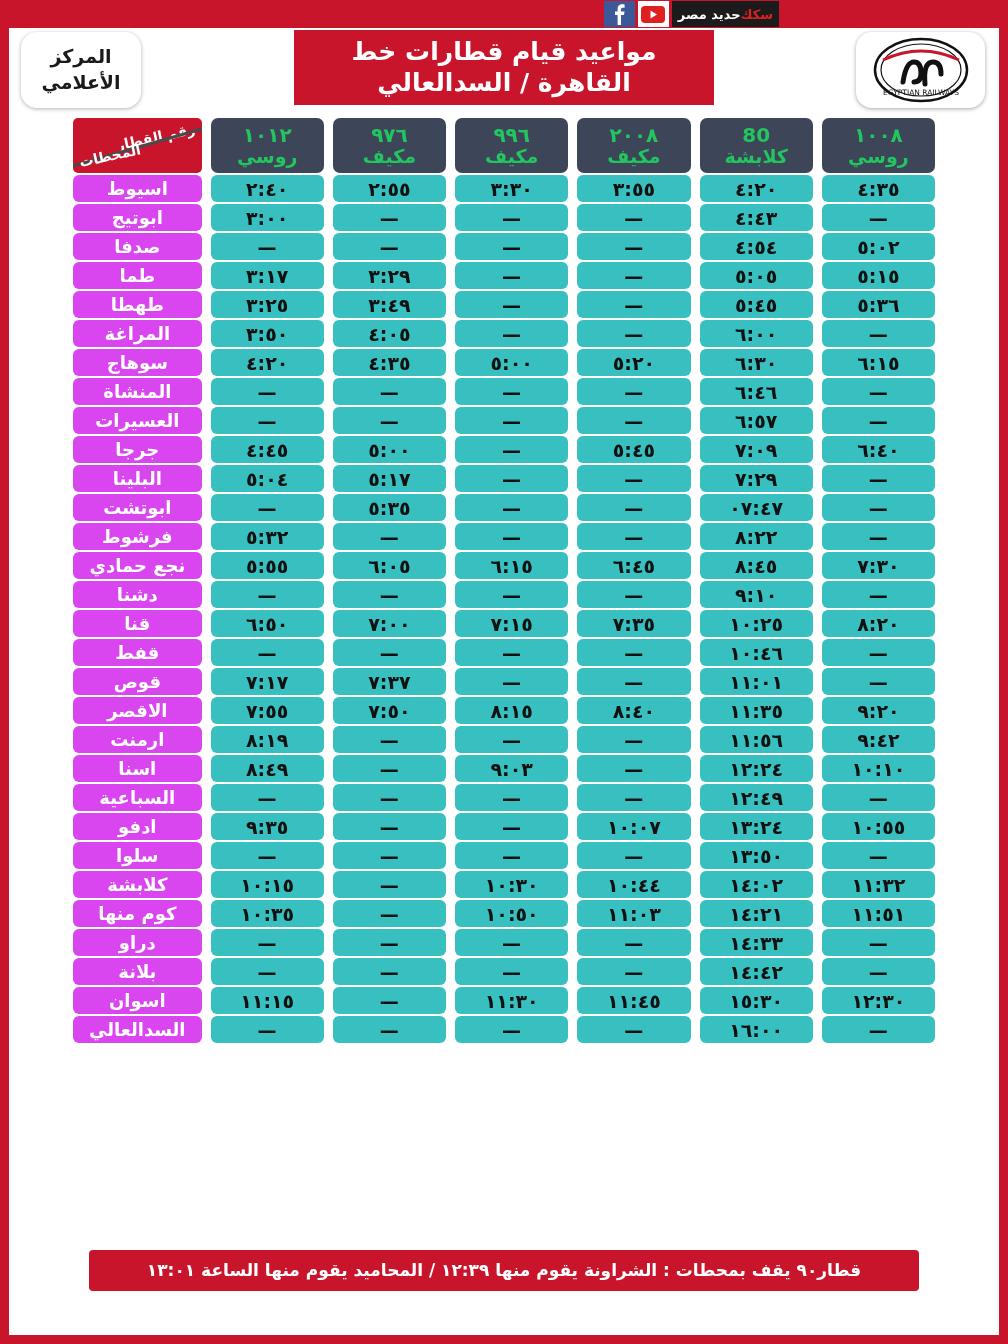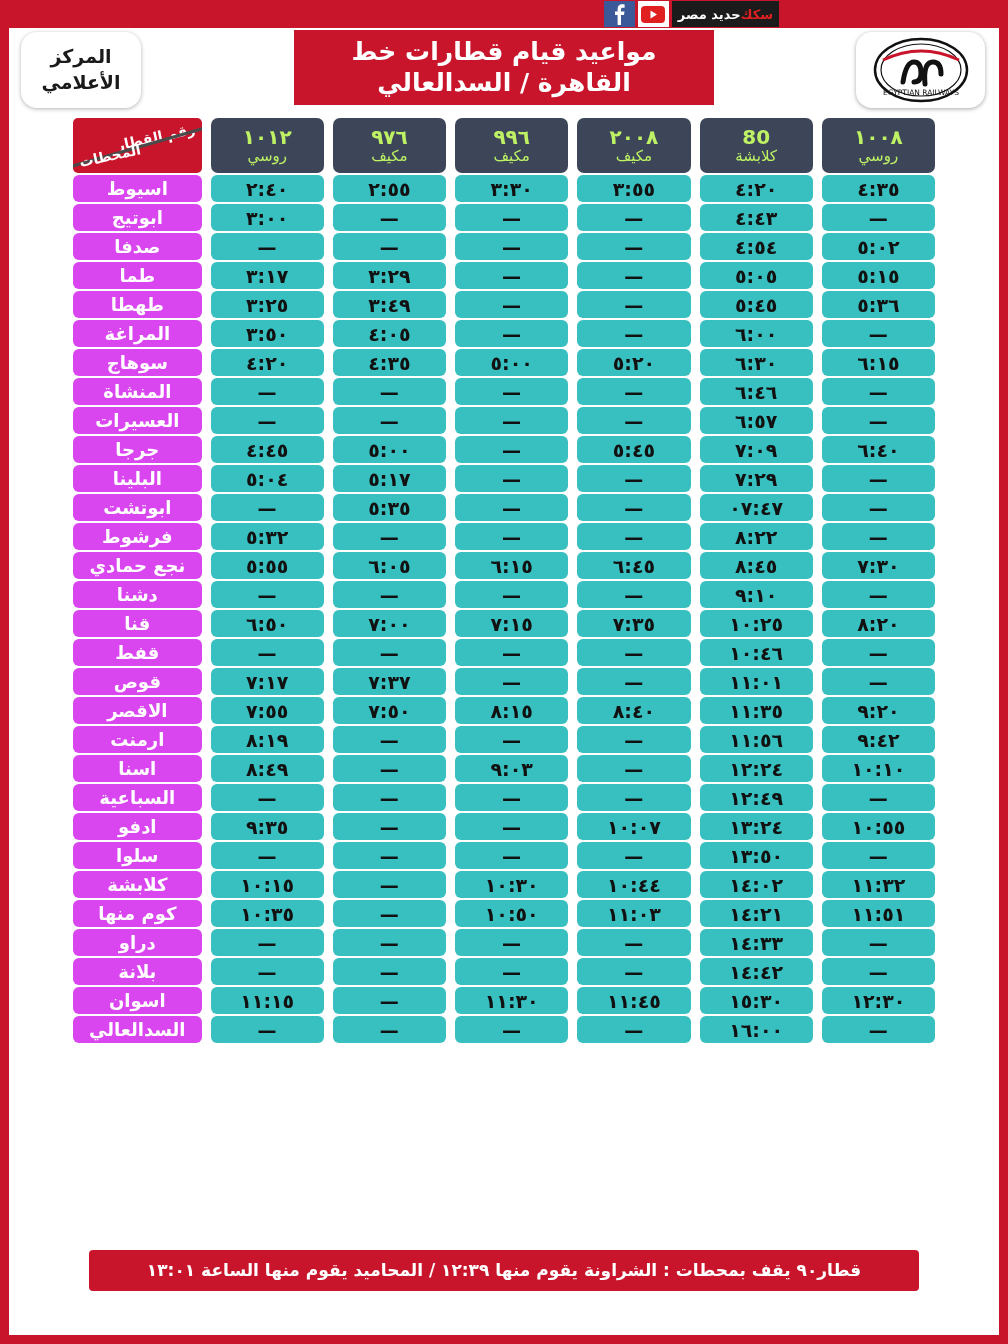--- a/index.html
+++ b/index.html
@@ -71,26 +71,26 @@
   
   .table-area {
     position: absolute; top: 118px; right: 9px; left: 9px;
     display: flex; flex-direction: row; gap: 9px;
     justify-content: flex-start;
     padding: 0 55px;
   }
   .col { display: flex; flex-direction: column; gap: 2px; width: 118px; }
   .col.stations { width: 134px; }
   .chead {
-    height: 55px; background: #3d4659; color: #bef264;
+    height: 55px; background: #3d4659; color: #22c55e;
     border-radius: 7px; display: flex; flex-direction: column;
     align-items: center; justify-content: center; line-height: 1.12;
   }
   .chead .num { font-size: 20px; font-weight: bold; }
-  .chead .typ { font-size: 15px; font-weight: normal; }
+  .chead .typ { font-size: 19px; font-weight: bold; }
   .chead-corner {
     height: 55px; background: #c9152b; color: #ffffff; border-radius: 5px;
     position: relative; overflow: hidden;
   }
   .chead-corner .lbl-top {
     position: absolute; right: 8px; top: 3px; font-size: 14px; font-weight: bold;
     transform: rotate(-12deg); transform-origin: right top;
   }
   .chead-corner .lbl-bot {
     position: absolute; left: 8px; bottom: 3px; font-size: 14px; font-weight: bold;

